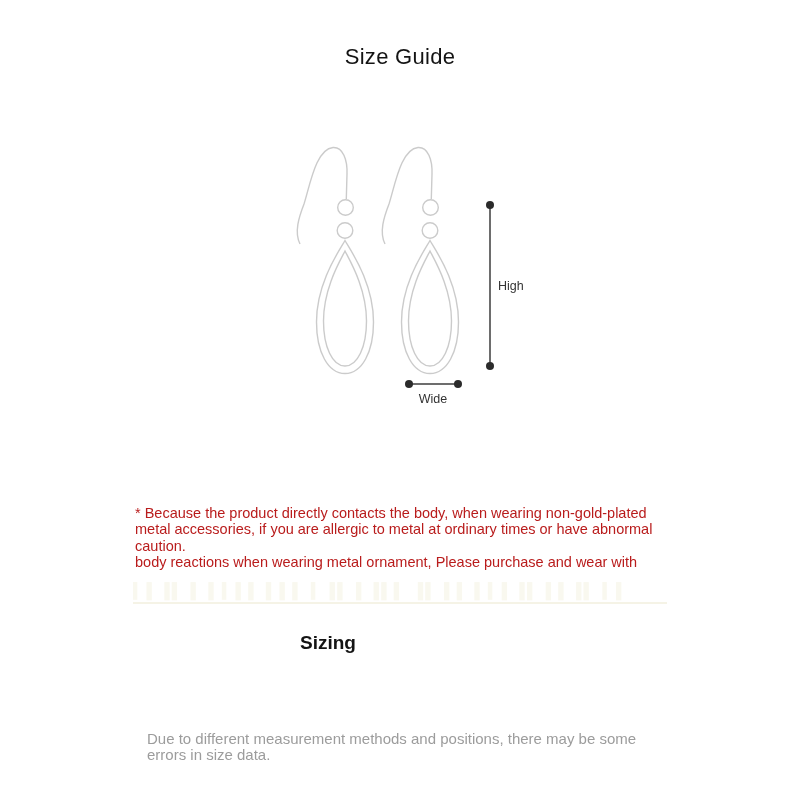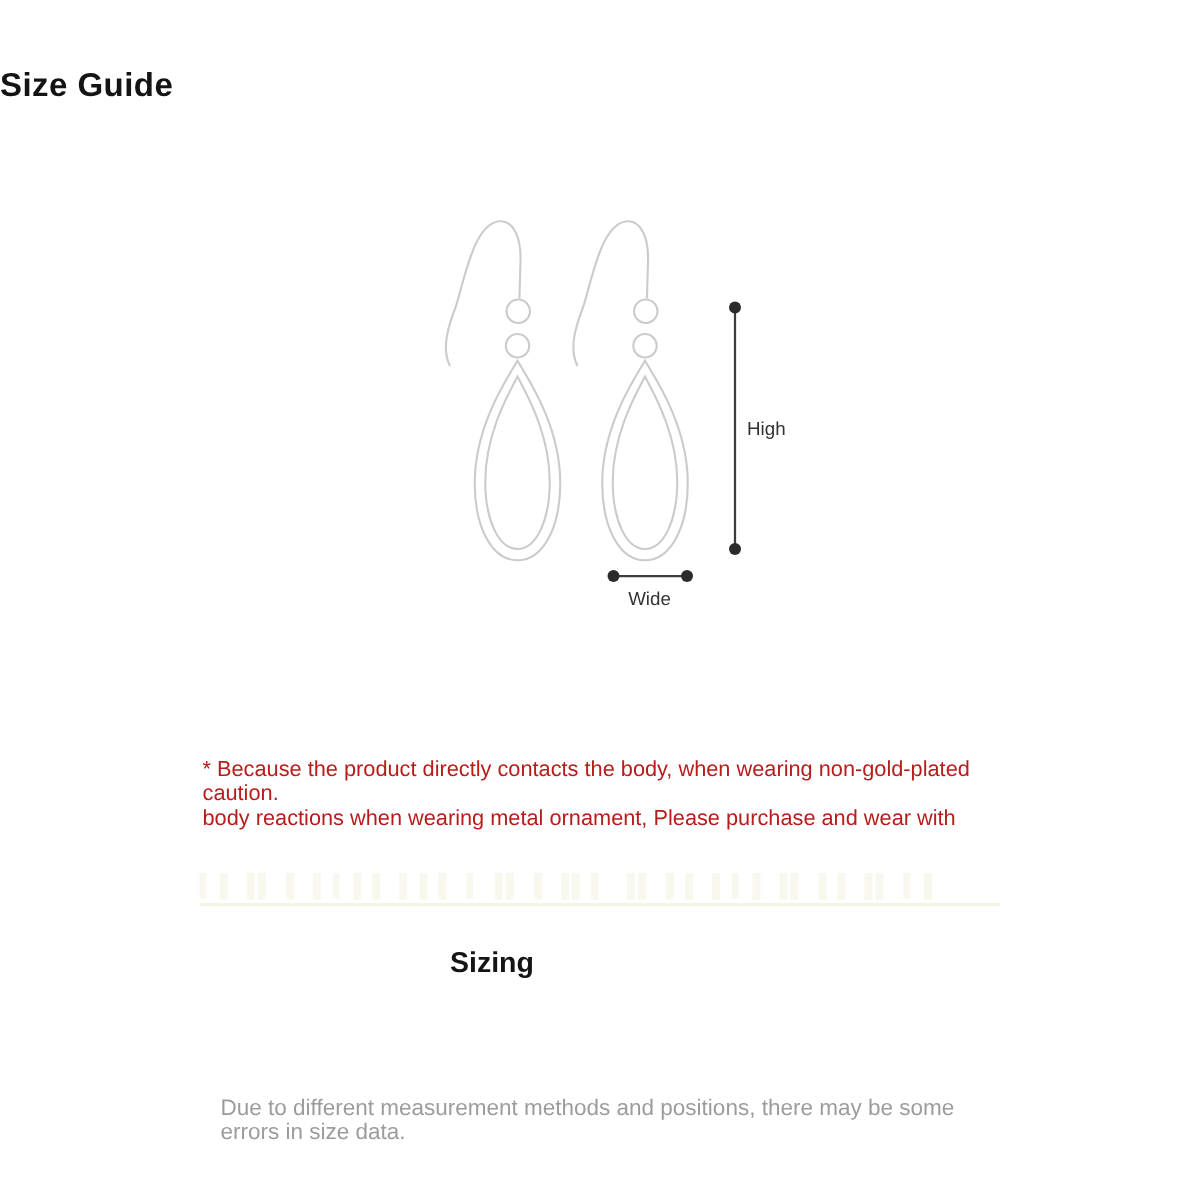--- a/index.html
+++ b/index.html
@@ -1,21 +1,21 @@
 <!DOCTYPE html>
 <html><head>
 <meta charset="utf-8">
 <style>
   html,body{margin:0;padding:0;background:#ffffff;}
   body{font-family:"Liberation Sans","DejaVu Sans",sans-serif;}
   #canvas{position:relative;width:800px;height:800px;background:#ffffff;overflow:hidden;margin:0 auto;}
 
   .page-title{
     position:absolute;left:0;top:44px;width:800px;
-    font-size:22px;font-weight:bold;color:#141414;
+    text-align:center;font-size:22px;font-weight:normal;color:#141414;
     letter-spacing:0.3px;
   }
 
   .illustration{position:absolute;left:280px;top:140px;width:260px;height:270px;}
 
   .allergy-note{
     position:absolute;left:135px;top:505px;width:550px;
     font-size:14.5px;line-height:16.3px;color:#b91c1c;
   }
 
@@ -78,20 +78,21 @@
     <g>
       <line x1="129" y1="244" x2="178" y2="244" stroke="#3d3d3d" stroke-width="1.5"></line>
       <circle cx="129" cy="244" r="4" fill="#2b2b2b"></circle>
       <circle cx="178" cy="244" r="4" fill="#2b2b2b"></circle>
       <text class="svg-label" x="153" y="263" text-anchor="middle">Wide</text>
     </g>
   </svg>
 
   <div class="allergy-note">
     <div>* Because the product directly contacts the body, when wearing non-gold-plated</div>
+    <div>metal accessories, if you are allergic to metal at ordinary times or have abnormal</div>
     <div>caution.</div>
     <div>body reactions when wearing metal ornament, Please purchase and wear with</div>
   </div>
 
   <div class="watermark">▍▌▐▌ ▌▐ ▍▌▌▐ ▌▌ ▍▐▌ ▌▐▌▌ ▐▌ ▌▌▐ ▍▌▐▌ ▌▌▐▌ ▍▌</div>
 
   <div class="sizing-heading">Sizing</div>
 
 
   <div class="disclaimer">

